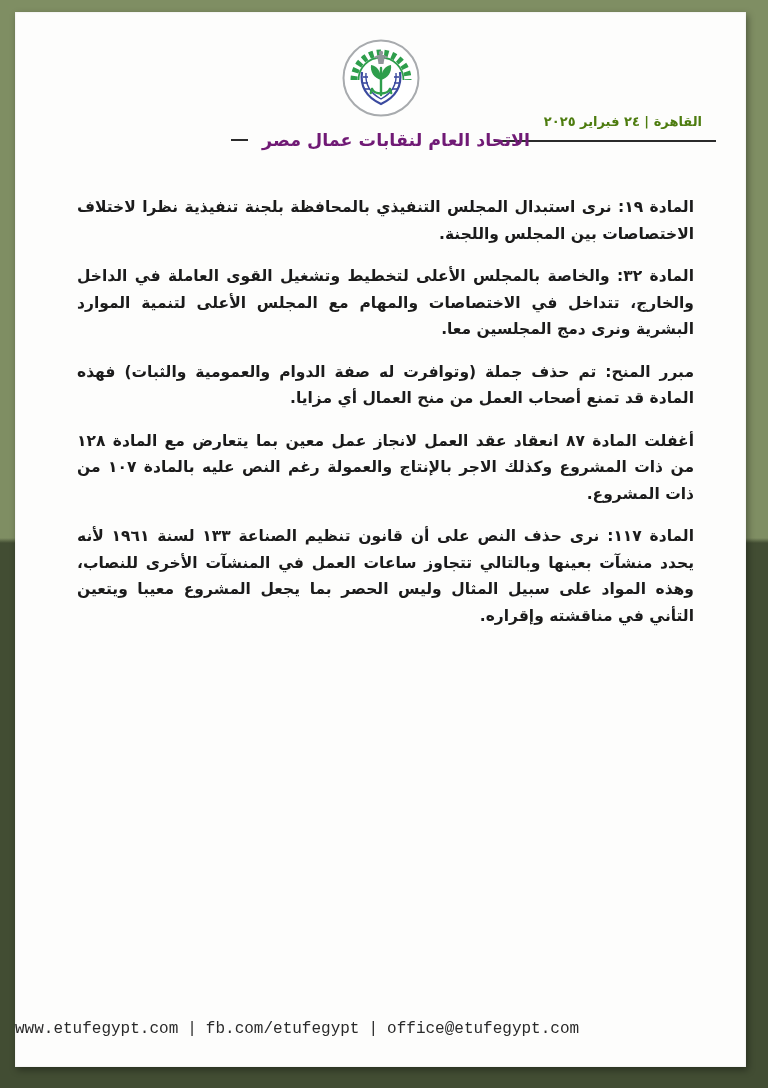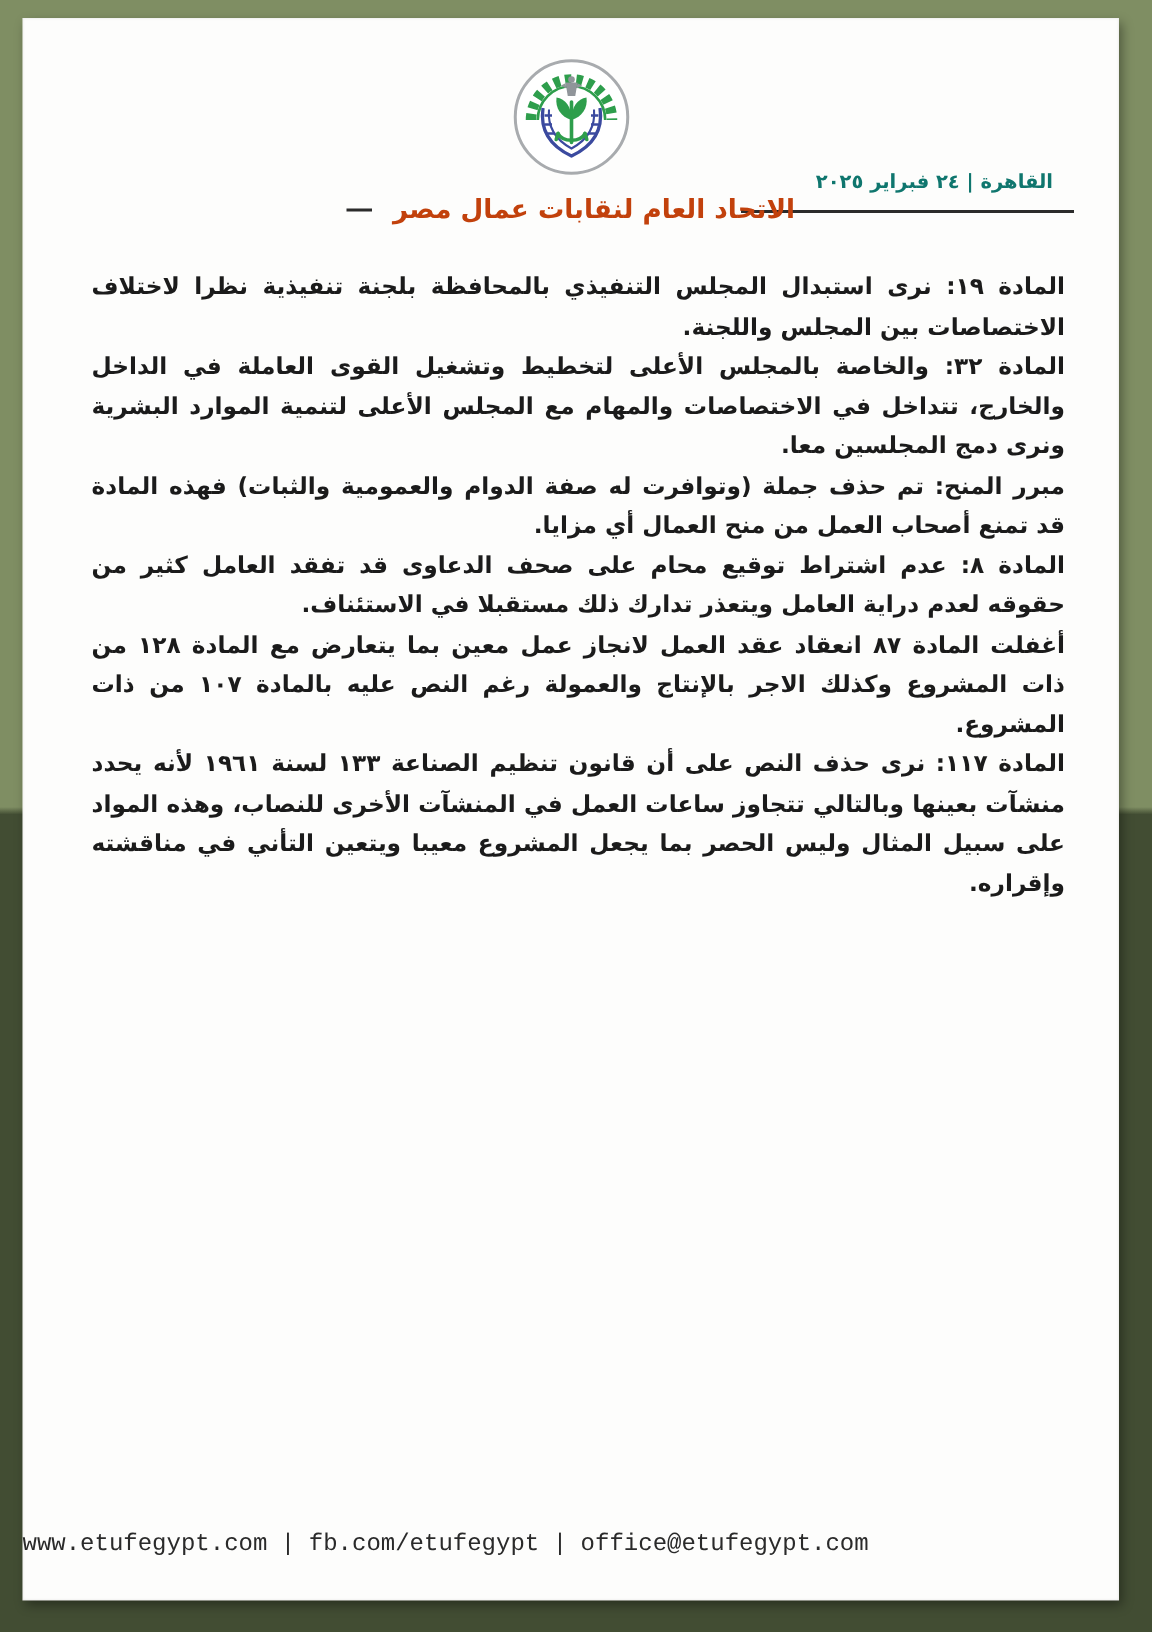--- a/index.html
+++ b/index.html
@@ -23,51 +23,51 @@
   }
   
   .logo {
     position: absolute; top: 26px; left: 50%;
     transform: translateX(-50%);
     width: 80px; height: 80px;
   }
   .date {
     position: absolute; top: 102px; right: 44px;
     direction: rtl;
-    font-size: 13px; font-weight: 700; color: #0f766e;
+    font-size: 13px; font-weight: 700; color: #4d7c0f;
     letter-spacing: 0.2px;
     white-space: nowrap;
   }
   .rule {
     position: absolute; top: 128px; right: 30px;
     width: 222px; height: 0;
     border-top: 2.5px solid #2b2b2b;
   }
   .title-row {
     position: absolute; top: 118px; left: 0; right: 0;
     display: flex; justify-content: center; align-items: center;
     direction: rtl; gap: 14px;
   }
   .title {
     margin: 0;
-    font-size: 17.5px; font-weight: 700; color: #c2410c;
+    font-size: 17.5px; font-weight: 700; color: #701a75;
     white-space: nowrap;
   }
   .dash {
     display: inline-block; width: 17px; height: 0;
     border-top: 2.5px solid #2b2b2b;
   }
   
   .content {
     position: absolute; top: 166px; right: 36px; left: 46px;
     direction: rtl;
     color: #1b1b1b;
   }
   .content p {
-    margin: 0;
+    margin: 16px;
     font-size: 15.5px; font-weight: 700;
     line-height: 26.5px;
     text-align: justify;
     text-align-last: right;
   }
   .content p b { font-weight: 800; }
   
   .signature {
     margin: 30px 475px 0 0;
     width: 160px;
@@ -141,21 +141,20 @@
 
     <div class="title-row">
       <h1 class="title">الاتحاد العام لنقابات عمال مصر</h1>
       <span class="dash"></span>
     </div>
 
     <div class="content">
       <p><b>المادة ١٩:</b> <span>نرى استبدال المجلس التنفيذي بالمحافظة بلجنة تنفيذية نظرا لاختلاف الاختصاصات بين المجلس واللجنة.</span></p>
       <p><b>المادة ٣٢:</b> <span>والخاصة بالمجلس الأعلى لتخطيط وتشغيل القوى العاملة في الداخل والخارج، تتداخل في الاختصاصات والمهام مع المجلس الأعلى لتنمية الموارد البشرية ونرى دمج المجلسين معا.</span></p>
       <p><b>مبرر المنح:</b> <span>تم حذف جملة (وتوافرت له صفة الدوام والعمومية والثبات) فهذه المادة قد تمنع أصحاب العمل من منح العمال أي مزايا.</span></p>
-      <p><b>المادة ٨:</b> <span>عدم اشتراط توقيع محام على صحف الدعاوى قد تفقد العامل كثير من حقوقه لعدم دراية العامل ويتعذر تدارك ذلك مستقبلا في الاستئناف.</span></p>
       <p><b></b> <span>أغفلت المادة ٨٧ انعقاد عقد العمل لانجاز عمل معين بما يتعارض مع المادة ١٢٨ من ذات المشروع وكذلك الاجر بالإنتاج والعمولة رغم النص عليه بالمادة ١٠٧ من ذات المشروع.</span></p>
       <p><b>المادة ١١٧:</b> <span>نرى حذف النص على أن قانون تنظيم الصناعة ١٣٣ لسنة ١٩٦١ لأنه يحدد منشآت بعينها وبالتالي تتجاوز ساعات العمل في المنشآت الأخرى للنصاب، وهذه المواد على سبيل المثال وليس الحصر بما يجعل المشروع معيبا ويتعين التأني في مناقشته وإقراره.</span></p>
 
       <div class="signature">
       </div>
     </div>
 
     <div class="footer">
       <span>www.etufegypt.com</span><span class="sep">|</span><span>fb.com/etufegypt</span><span class="sep">|</span><span>office@etufegypt.com</span>
     </div>

